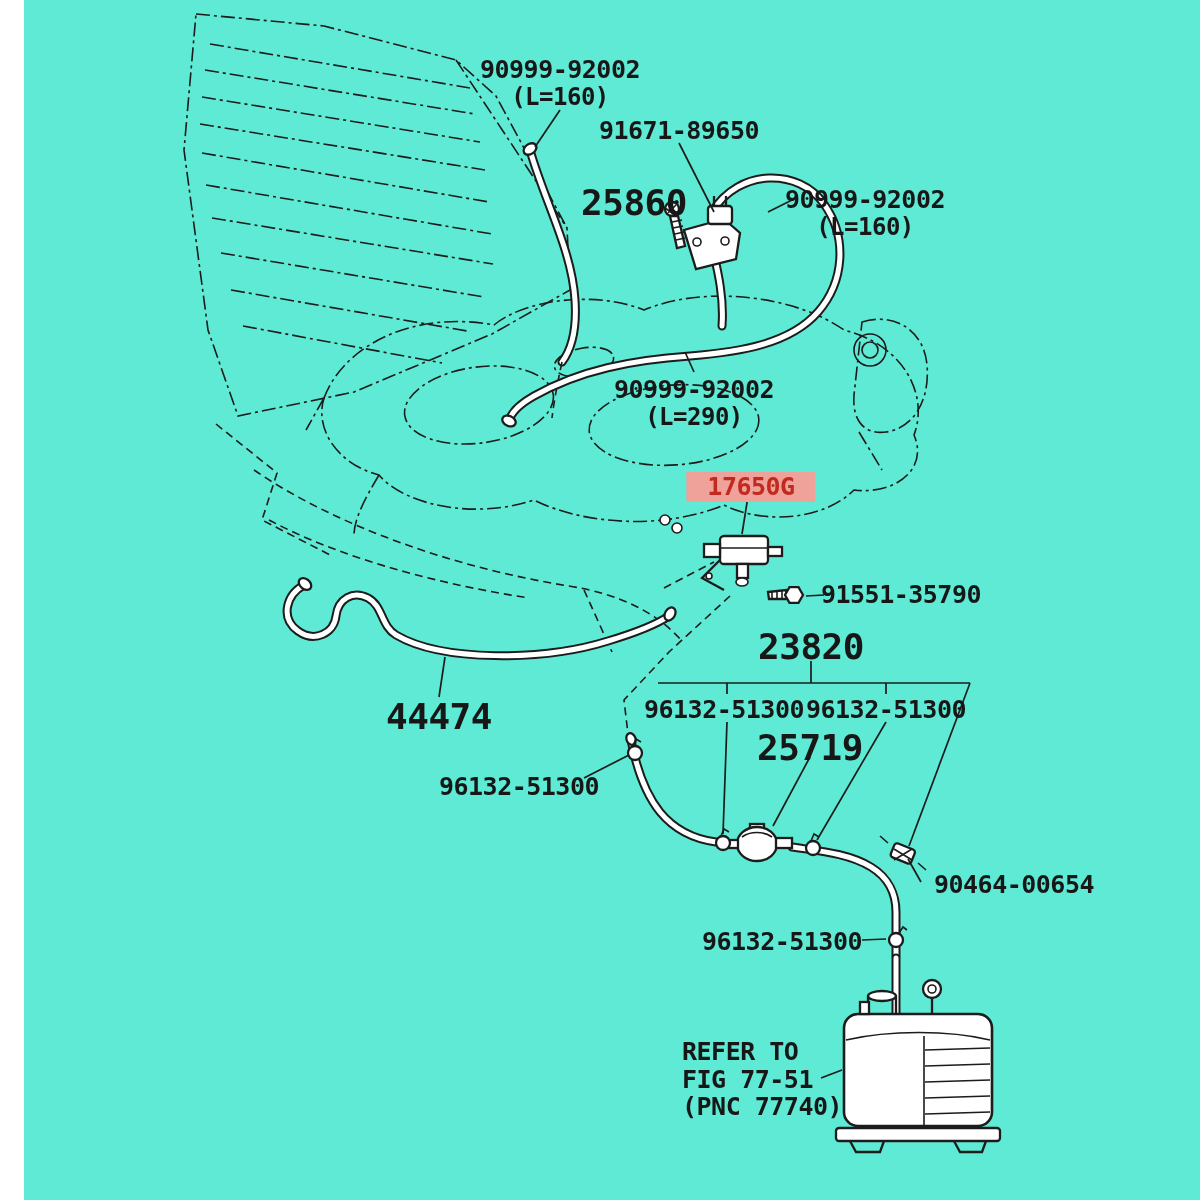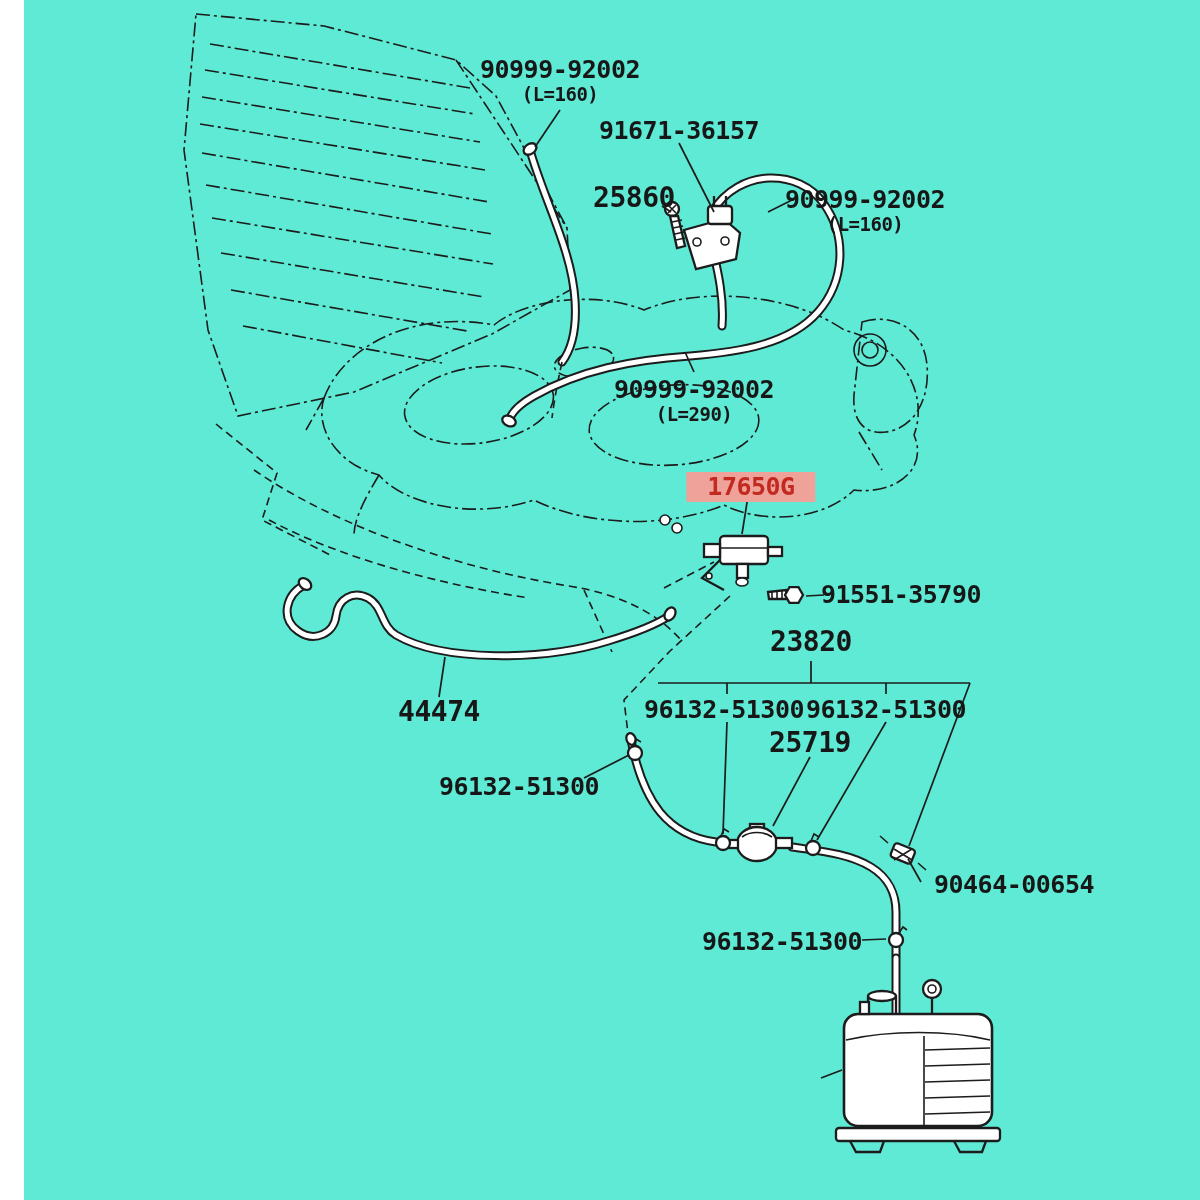--- a/index.html
+++ b/index.html
@@ -1,22 +1,22 @@
 <!DOCTYPE html>
 <html><head>
 <meta charset="utf-8">
 <style>
   html,body{margin:0;padding:0;background:#ffffff;}
   #stage{position:relative;width:1200px;height:1200px;background:#5eead4;overflow:hidden;
          font-family:"DejaVu Sans Mono","Liberation Mono",monospace;margin-left:24px;}
   #art{position:absolute;left:0;top:0;width:1200px;height:1200px;}
   .label{position:absolute;transform:translate(-50%,0);white-space:nowrap;text-align:center;
          font-weight:bold;font-size:25px;line-height:1.1;letter-spacing:-0.5px;color:#171717;}
-  .label .sub{display:block;font-size:19px;margin-top:0;}
-  .big{font-size:28px;}
+  .label .sub{display:block;font-size:24px;margin-top:0;}
+  .big{font-size:36px;}
   .hl{background:#efa29a;padding:1px 21px;}
   .hl .pn{color:#c22a20;}
   .refer{transform:none;text-align:left;font-size:25px;}
   .refer span{display:block;}
   
   .thin{fill:none;stroke:#1c1c1c;stroke-width:1.6;}
   .thin2{fill:none;stroke:#1c1c1c;stroke-width:2.3;}
   .dash{stroke-dasharray:8 5;}
   .dashdot{stroke-dasharray:14 4 3 4;}
   .hose-o{fill:none;stroke:#1c1c1c;stroke-width:9;stroke-linecap:round;}
@@ -208,21 +208,21 @@
       <path class="leader" d="M 797,1078 L 818,1070"></path>
     </g>
   </svg>
 
   <div class="label" style="left:536px;top:56px">
     <span class="pn">90999-92002</span>
     <span class="sub">(L=160)</span>
   </div>
 
   <div class="label" style="left:655px;top:117px">
-    <span class="pn">91671-36157</span>
+    <span class="pn">91671-89650</span>
   </div>
 
   <div class="label big" style="left:610px;top:183px">
     <span class="pn">25860</span>
   </div>
 
   <div class="label" style="left:841px;top:186px">
     <span class="pn">90999-92002</span>
     <span class="sub">(L=160)</span>
   </div>
@@ -265,14 +265,19 @@
   </div>
 
   <div class="label" style="left:990px;top:871px">
     <span class="pn">90464-00654</span>
   </div>
 
   <div class="label" style="left:758px;top:928px">
     <span class="pn">96132-51300</span>
   </div>
 
+  <div class="label refer" style="left:658px;top:1038px">
+    <span>REFER TO</span>
+    <span>FIG 77-51</span>
+    <span>(PNC 77740)</span>
+  </div>
 
 </div>
 
 </body></html>

